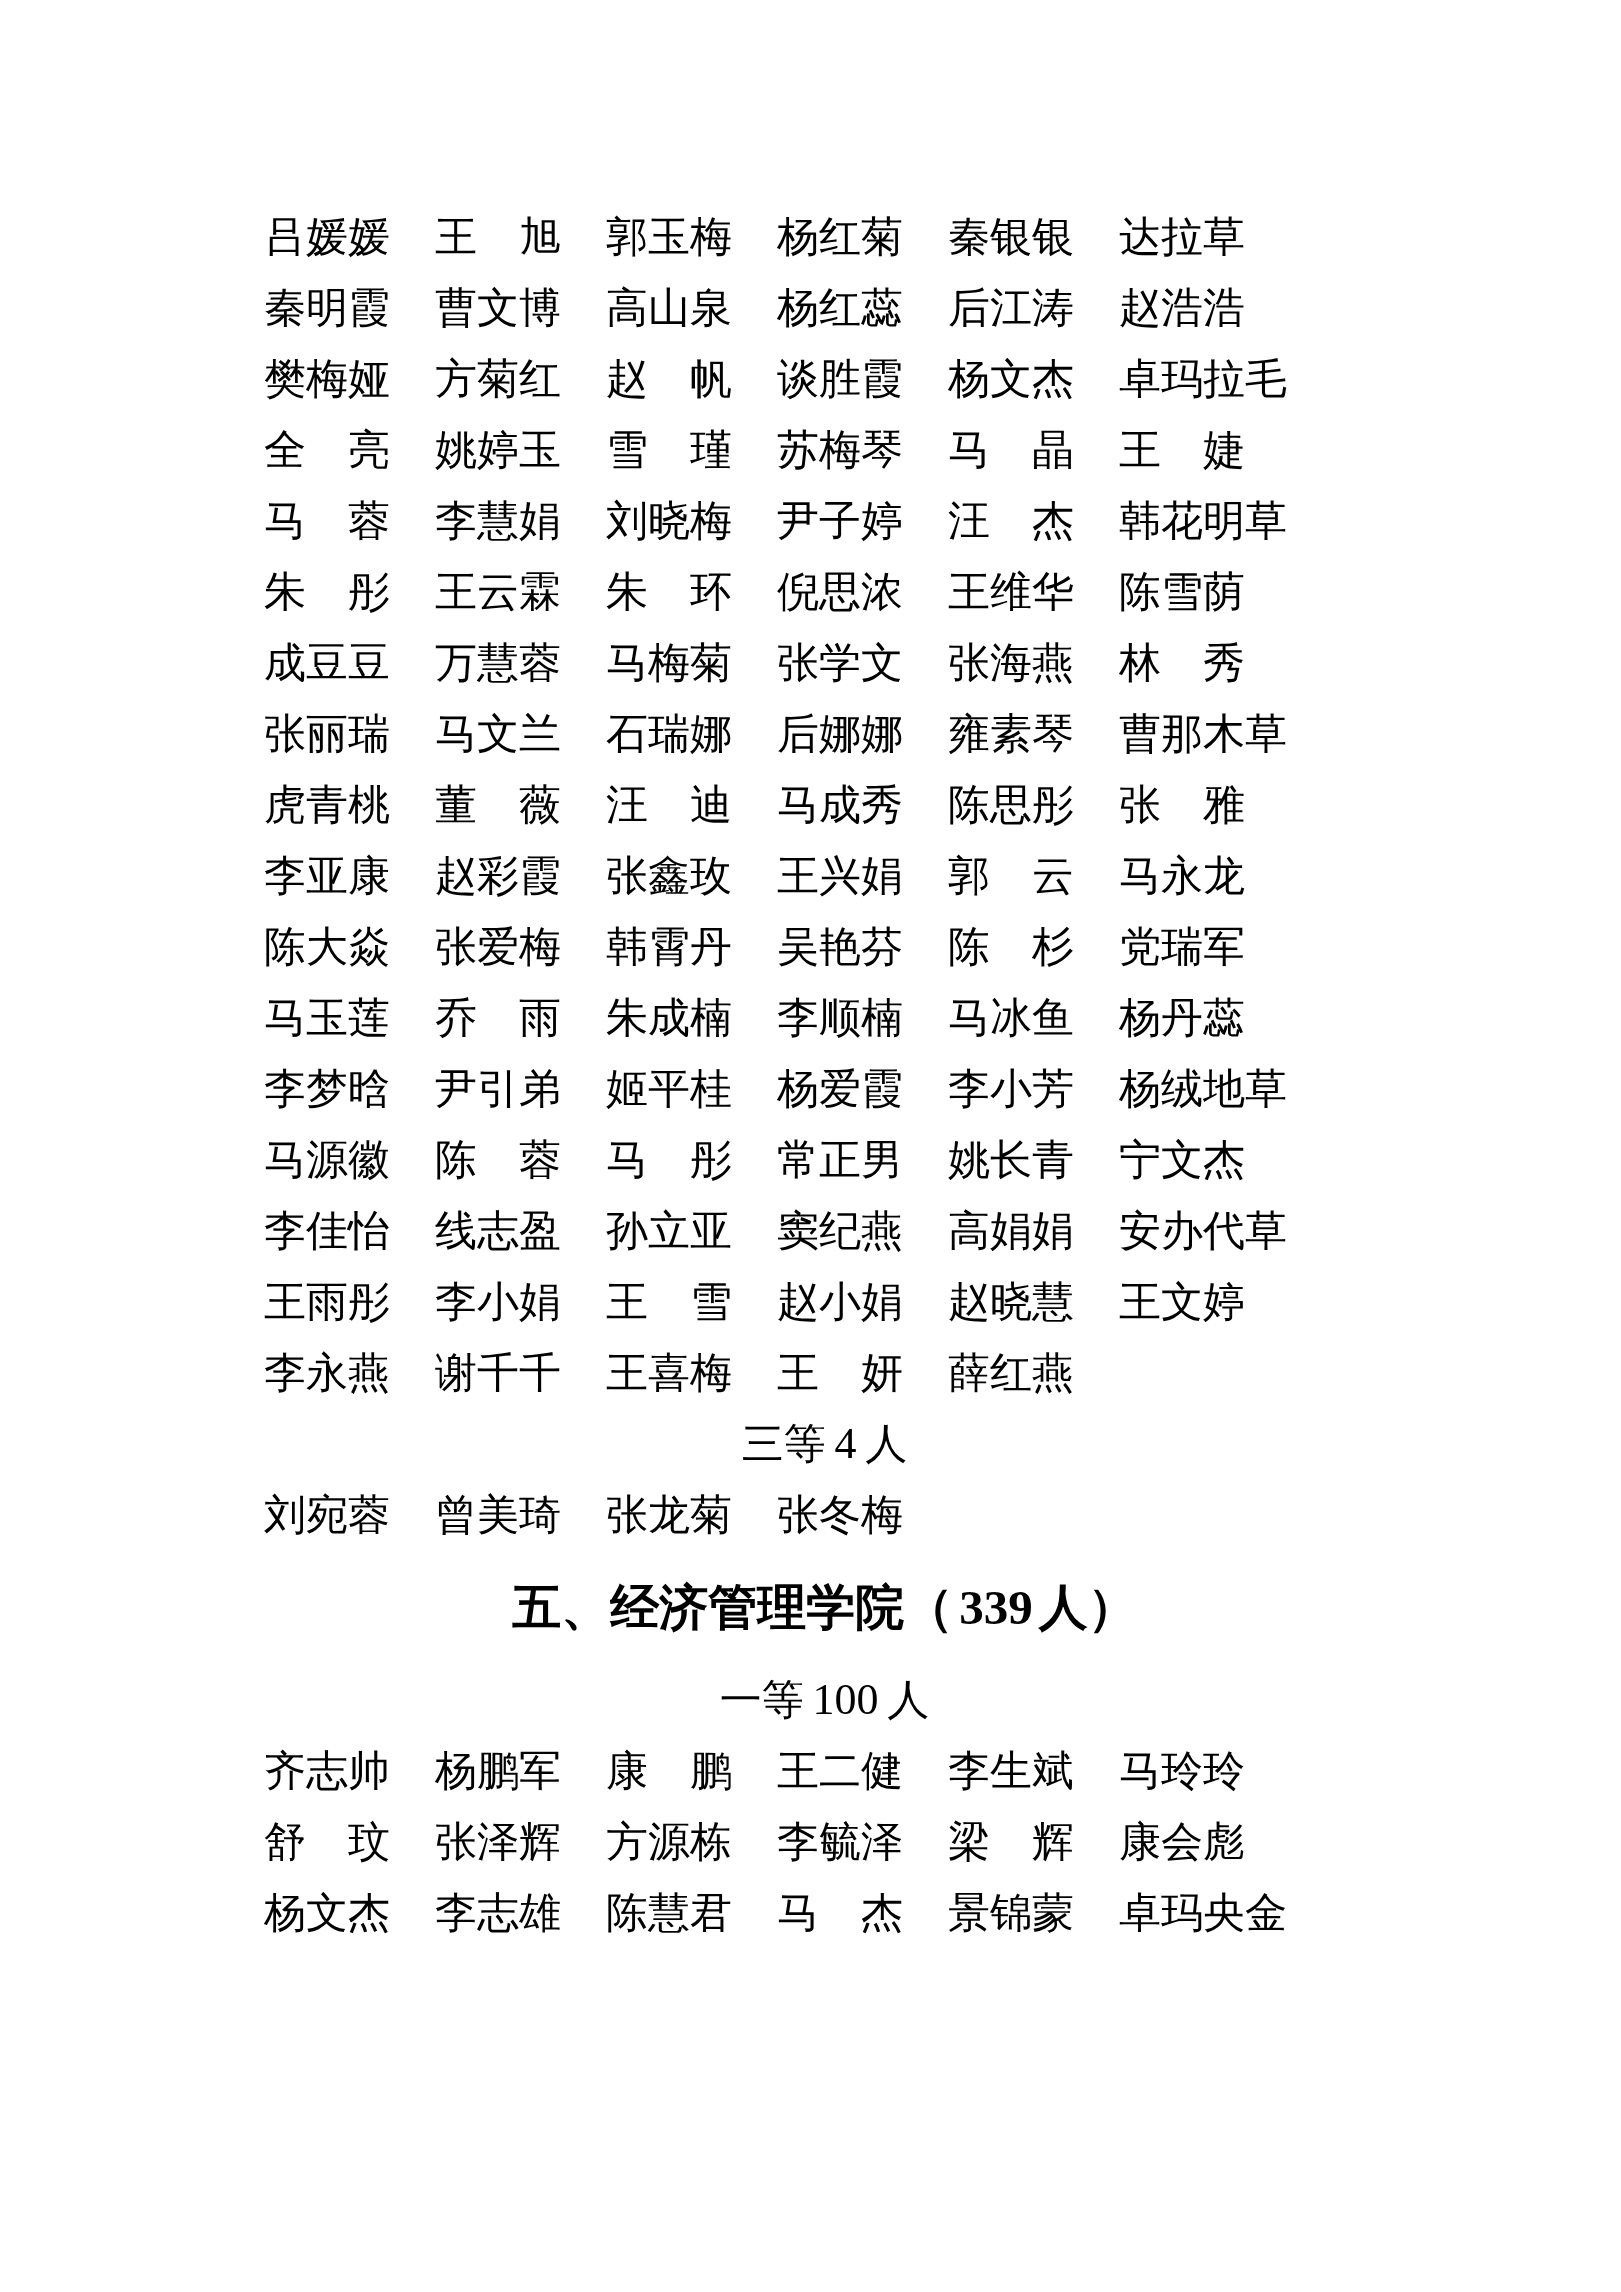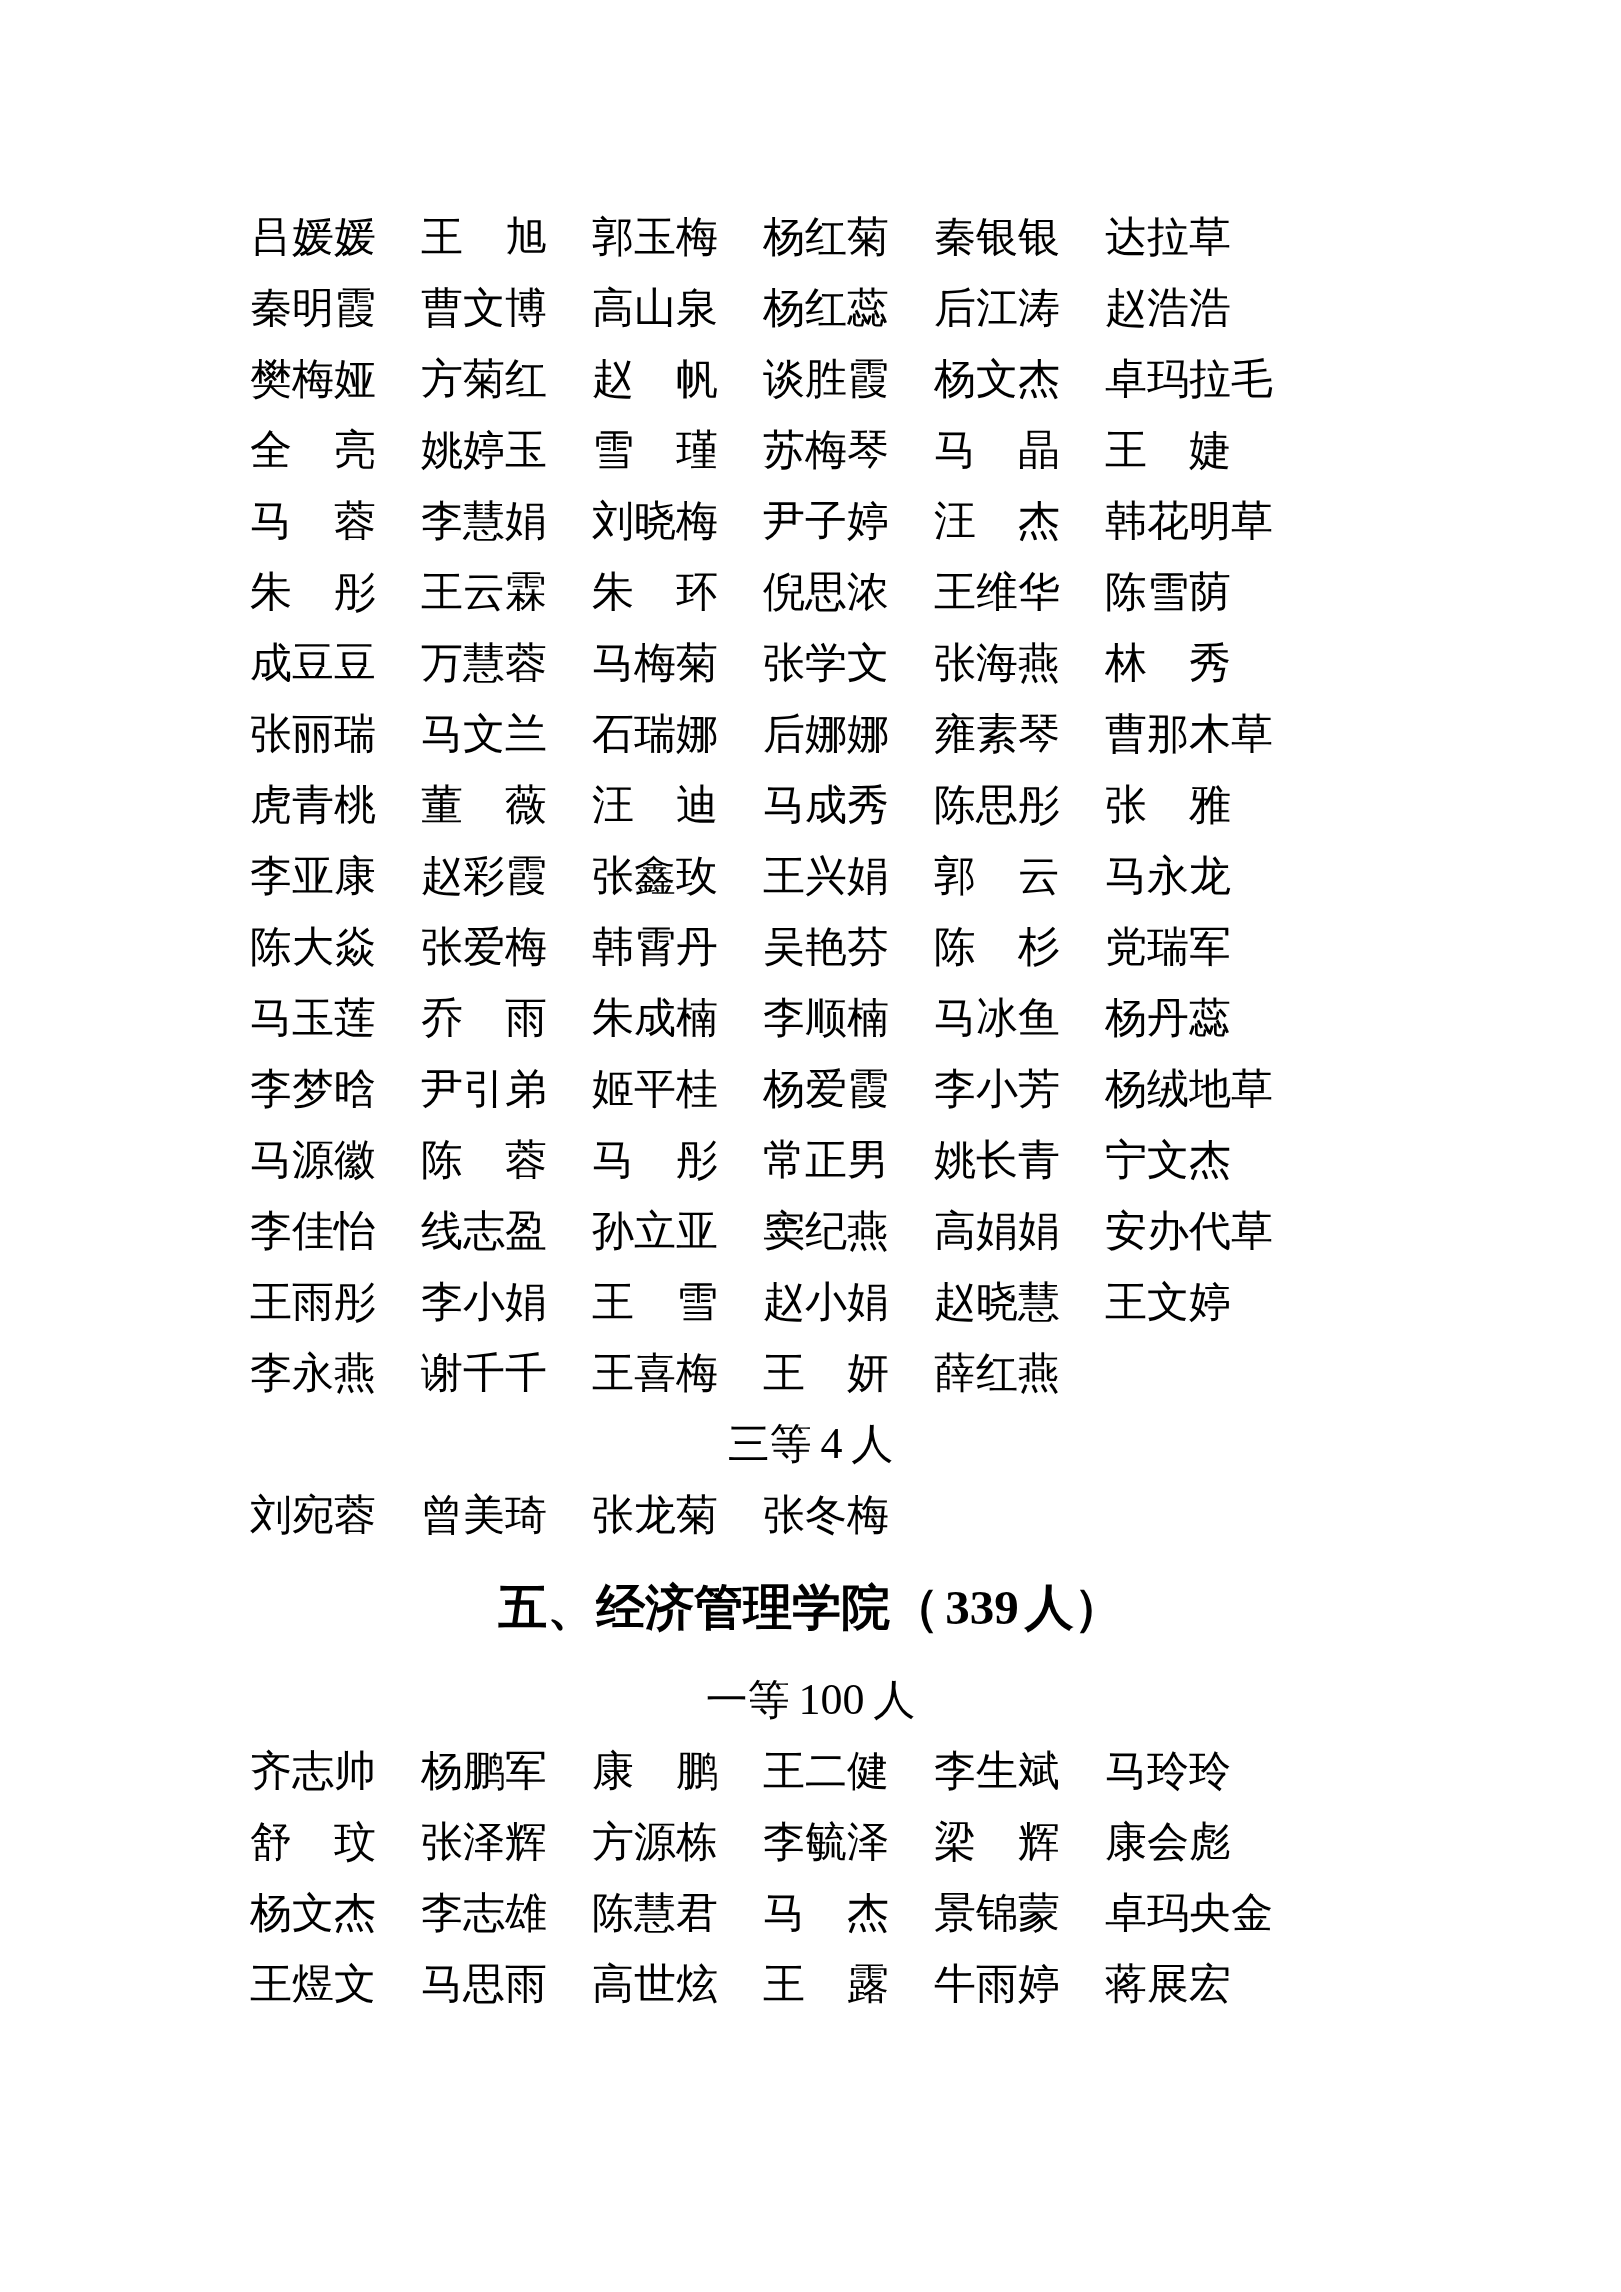--- a/index.html
+++ b/index.html
@@ -12,21 +12,21 @@
     width: 1621px;
     height: 2293px;
     background: #ffffff;
     margin: 0 auto;
     overflow: hidden;
     font-family: "Liberation Serif", serif;
     color: #000000;
   }
   .content {
     position: absolute;
-    left: 250px;
+    left: 264px;
     top: 201px;
     width: 1121px;
   }
   .name-grid .row {
     display: flex;
     height: 71px;
     align-items: center;
   }
   .cell {
     flex: 0 0 171px;
@@ -252,25 +252,17 @@
           <div class="cell"><span class="nm">康会彪</span></div>
         </div>
         <div class="row">
           <div class="cell"><span class="nm">杨文杰</span></div>
           <div class="cell"><span class="nm">李志雄</span></div>
           <div class="cell"><span class="nm">陈慧君</span></div>
           <div class="cell"><span class="nm">马　杰</span></div>
           <div class="cell"><span class="nm">景锦蒙</span></div>
           <div class="cell"><span class="nm">卓玛央金</span></div>
         </div>
-        <div class="row">
-          <div class="cell"><span class="nm">王煜文</span></div>
-          <div class="cell"><span class="nm">马思雨</span></div>
-          <div class="cell"><span class="nm">高世炫</span></div>
-          <div class="cell"><span class="nm">王　露</span></div>
-          <div class="cell"><span class="nm">牛雨婷</span></div>
-          <div class="cell"><span class="nm">蒋展宏</span></div>
-        </div>
       </div>
 
   </div>
 </div>
 
 
 </body></html>

